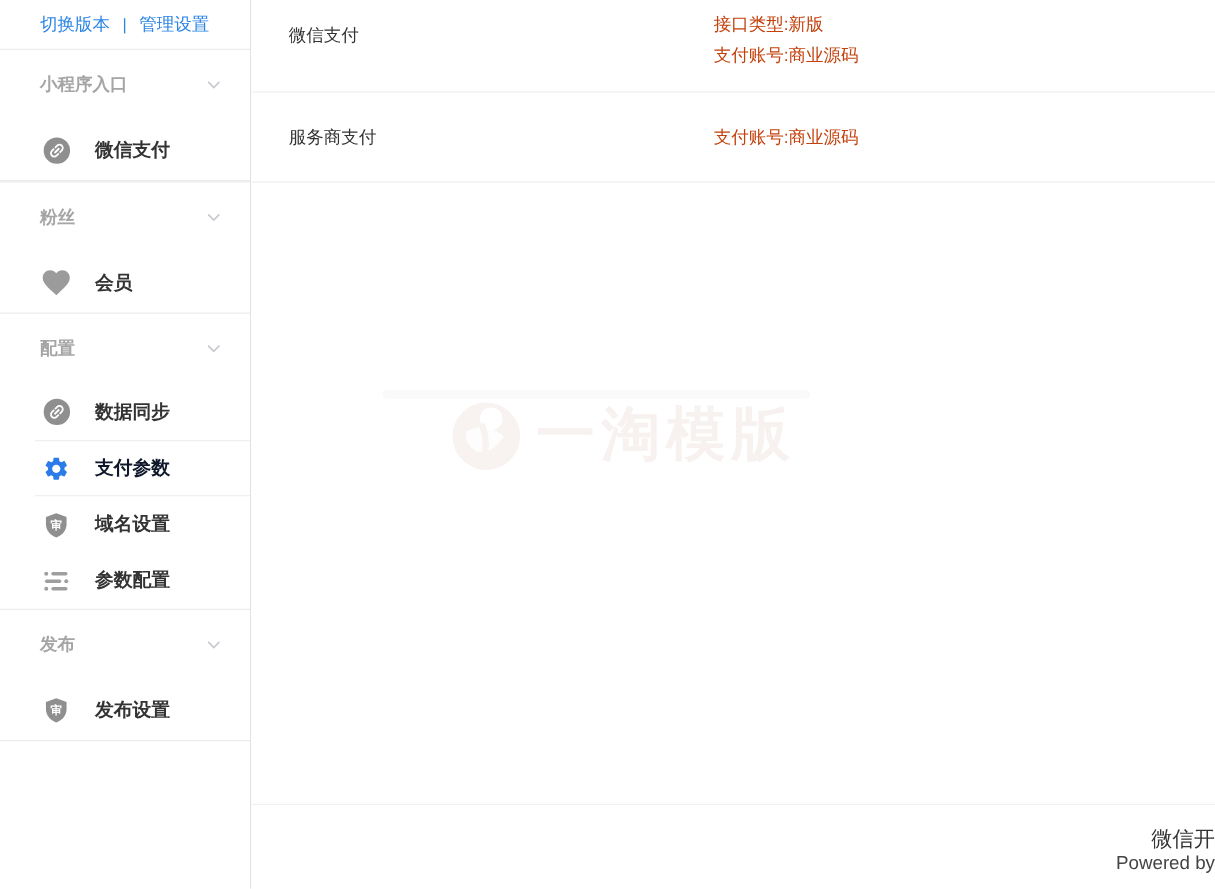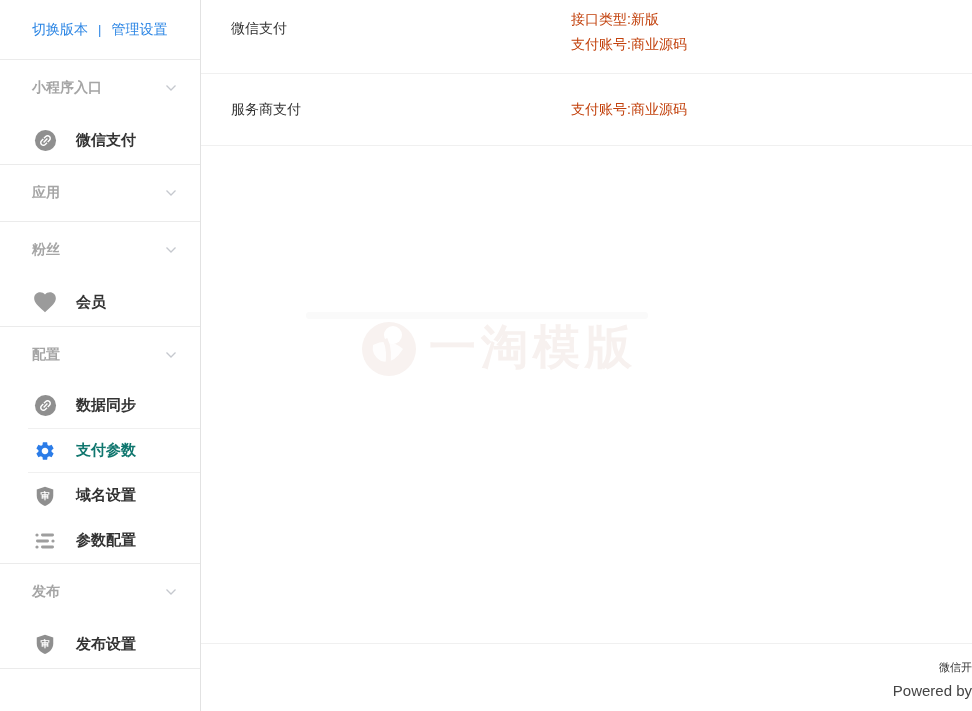--- a/index.html
+++ b/index.html
@@ -3,38 +3,38 @@
 <meta charset="utf-8">
 <style>
   * { margin:0; padding:0; box-sizing:border-box; }
   html,body { width:972px; height:711px; background:#fff; overflow:hidden;
               font-family:"Liberation Sans","DejaVu Sans",sans-serif; }
   body { position:relative; }
 
   
   .sidebar { position:absolute; left:0; top:0; width:201px; height:711px;
              background:#fff; border-right:1px solid #e2e2e2; }
-  .top-links { height:60px; display:flex; align-items:center; padding-left:32px;
+  .top-links { height:40px; display:flex; align-items:center; padding-left:32px;
                border-bottom:1px solid #ebebeb; font-size:14px; color:#2b85e4; }
   .top-links a { color:#2b85e4; text-decoration:none; cursor:pointer; }
   .top-links .sep { margin:0 10px; color:#2b85e4; font-size:13px; }
 
   .group { border-bottom:1px solid #ebebeb;font-weight:bold; }
   .group:last-child { border-bottom:1px solid #ebebeb; }
   .group-header { height:56px; display:flex; align-items:center;
                   justify-content:space-between; padding:0 22px 0 32px;
                   color:#a5a5a5; font-size:14px; cursor:pointer; }
   .chev { display:block; }
 
   .item { height:48px; display:flex; align-items:center; padding-left:32px;
           font-size:15px; color:#333; cursor:pointer; }
   .item .ic { width:26px; height:26px; display:flex; align-items:center;
               justify-content:center; margin-right:18px; flex:0 0 26px; }
   .group.config .item { height:45px; }
-  .item.selected { color:#0f766e; margin-left:28px; padding-left:4px;
+  .item.selected { color:#0f172a; margin-left:28px; padding-left:4px;
                    border-top:1px solid #f0f0f0; border-bottom:1px solid #f0f0f0; }
 
   .app-icon { width:36px; height:36px; border-radius:8px; position:relative;
               background:linear-gradient(150deg,#7a87f2 0%,#8a6ae8 100%);
               margin-right:12px; flex:0 0 36px; overflow:hidden; }
   .app-icon .cal { position:absolute; left:9px; top:7px; width:18px; height:14px;
                    background:#fff; border-radius:3px; }
   .app-icon .cal:before { content:""; position:absolute; left:3px; top:-3px;
                    width:2px; height:4px; background:#fff; border-radius:1px;
                    box-shadow:10px 0 0 #fff; }
@@ -62,21 +62,21 @@
   .wm-band { position:absolute; left:105px; top:312px; width:342px; height:7px;
              background:#fafafa; border-radius:3px; }
   .watermark { position:absolute; left:158px; top:316px; display:flex;
                align-items:center; pointer-events:none; }
   .wm-text { font-size:47px; font-weight:bold; letter-spacing:5px;
              color:#f7f1ef; margin-left:10px; }
 
   
   .footer { position:absolute; left:0; top:643px; width:771px; height:68px;
             border-top:1px solid #f0f0f0; }
-  .footer .f1 { position:absolute; right:0; top:16px; font-size:11px;
+  .footer .f1 { position:absolute; right:0; top:16px; font-size:17px;
                 color:#333; white-space:nowrap; }
   .footer .f2 { position:absolute; right:0; top:38px; font-size:15px;
                 color:#444; white-space:nowrap; }
 </style>
 </head>
 <body>
 
 <div class="sidebar">
 
   <div class="top-links">
@@ -99,26 +99,20 @@
             <g transform="rotate(-45 12 12)">
               <path fill="#fff" d="M6.9,12c0-1.1,0.9-2,2-2h2.6V8.5H8.9c-1.93,0-3.5,1.57-3.5,3.5s1.57,3.5,3.5,3.5h2.6V14H8.9C7.8,14,6.9,13.1,6.9,12z M9.2,12.75h5.6v-1.5H9.2V12.75z M15.1,8.5h-2.6V10h2.6c1.1,0,2,0.9,2,2s-0.9,2-2,2h-2.6v1.5h2.6c1.93,0,3.5-1.57,3.5-3.5S17.03,8.5,15.1,8.5z"></path>
             </g>
           </svg>
       </span>
       <span>微信支付</span>
     </div>
   </div>
 
   <div class="group">
-    <div class="group-header">
-      <span>应用</span>
-      <svg class="chev" width="14" height="14" viewBox="0 0 14 14">
-          <polyline points="2.5,4.5 7,9 11.5,4.5" fill="none" stroke="#c5c8ce" stroke-width="1.3"></polyline>
-        </svg>
-    </div>
   </div>
 
   <div class="group">
     <div class="group-header">
       <span>粉丝</span>
       <svg class="chev" width="14" height="14" viewBox="0 0 14 14">
           <polyline points="2.5,4.5 7,9 11.5,4.5" fill="none" stroke="#c5c8ce" stroke-width="1.3"></polyline>
         </svg>
     </div>
     <div class="item">

